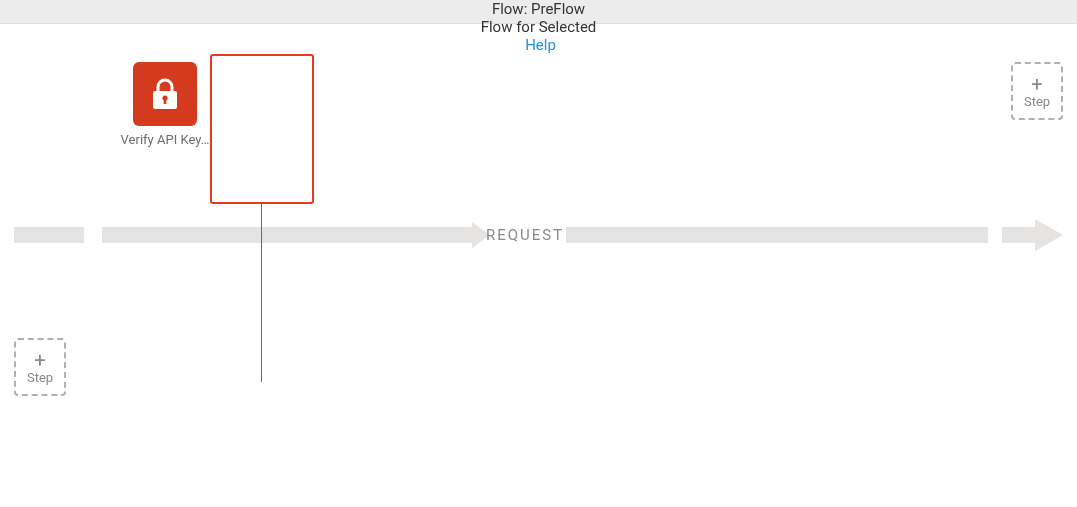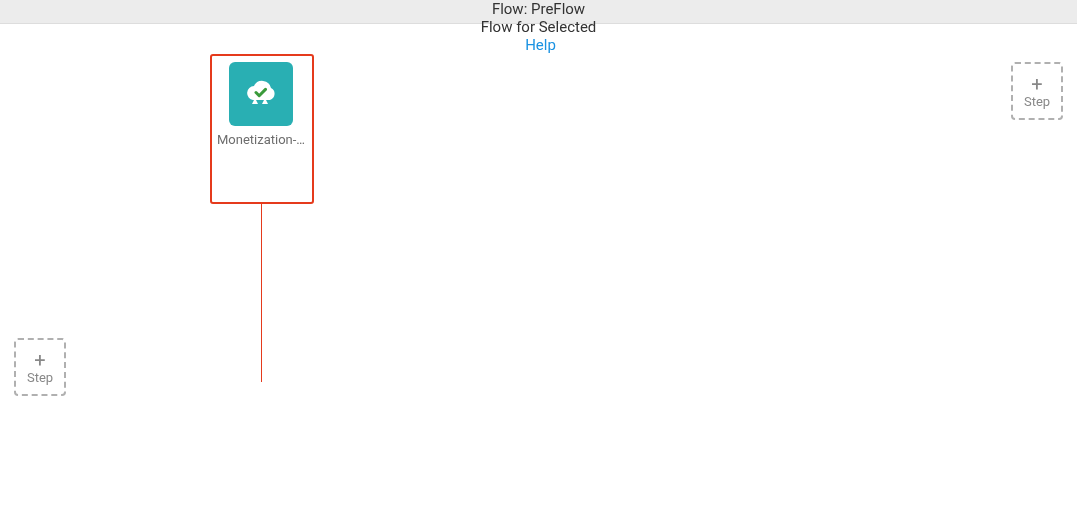--- a/index.html
+++ b/index.html
@@ -143,35 +143,48 @@
 <div class="topbar">
   <span>Flow: PreFlow</span>
   <span class="spacer"></span>
   <span>Flow for Selected</span>
   <a class="help-link">Help</a>
   <span class="divider"></span>
 </div>
 
 <div class="canvas">
 
-
-  <div class="policy policy-monet">
+  <div class="policy policy-verify">
     <div class="tile">
       <svg viewBox="0 0 40 40">
-        <path d="M12 26 a7 7 0 0 1 1-13.9 A9 9 0 0 1 30 14 a6.5 6.5 0 0 1 -1 12 H12z" fill="#fff"></path>
-        <path d="M14 24 l3 6 l-6 0 z" fill="#fff"></path>
-        <path d="M24 24 l3 6 l-6 0 z" fill="#fff"></path>
-        <path d="M15 18.5 l3.2 3.2 l6.3 -6.3" fill="none" stroke="#3a9a3a" stroke-width="3" stroke-linecap="round" stroke-linejoin="round"></path>
+        <rect x="8" y="17" width="24" height="18" rx="2" fill="#fff"></rect>
+        <path d="M13 17 v-4 a7 7 0 0 1 14 0 v4" fill="none" stroke="#fff" stroke-width="3"></path>
+        <circle cx="20" cy="24" r="2.6" fill="#d43a1e"></circle>
+        <rect x="18.7" y="24" width="2.6" height="6" fill="#d43a1e"></rect>
       </svg>
     </div>
-    <div class="label">Monetization-…</div>
+    <div class="label">Verify API Key…</div>
   </div>
+
 
   <div class="selection-box"></div>
 
+  <div class="flow-band flow-request">
+    <div class="layout">
+      <div class="stub"></div>
+      <div style="width:18px"></div>
+      <div class="bar" style="flex:0 0 370px"></div>
+      <div class="chev"></div>
+      <span class="notch-label">REQUEST</span>
+      <div class="bar"></div>
+      <div style="width:14px"></div>
+      <div class="stub" style="width:34px"></div>
+      <div class="arrowhead"></div>
+    </div>
+  </div>
 
 
   <div class="add-step add-step-req">
     <span class="plus">+</span>
     <span>Step</span>
   </div>
 
   <div class="add-step add-step-res">
     <span class="plus">+</span>
     <span>Step</span>

